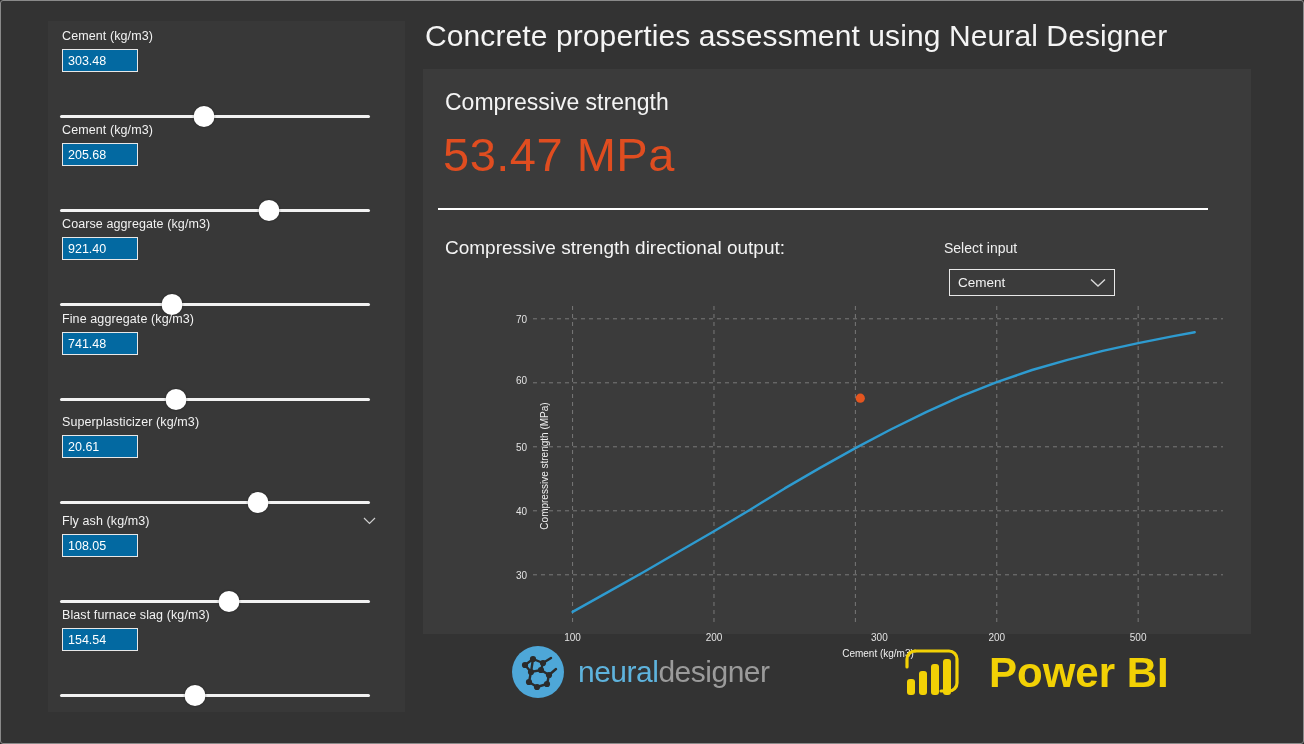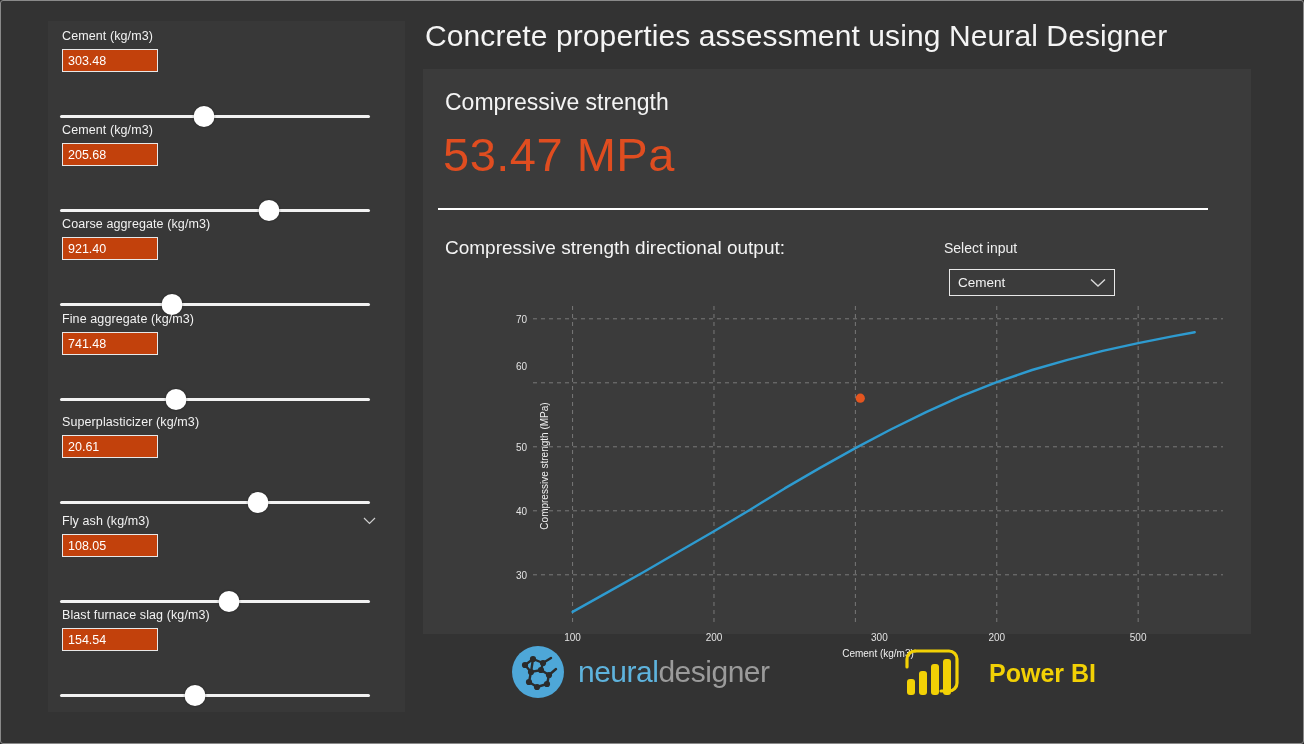--- a/index.html
+++ b/index.html
@@ -26,23 +26,23 @@
   }
   .field { position: absolute; left: 14px; width: 330px; }
   .field-label {
     font-size: 12.5px;
     color: #f2f2f2;
     letter-spacing: 0.1px;
     white-space: nowrap;
   }
   .field-input {
     margin-top: 6px;
-    width: 96px; height: 23px;
+    width: 76px; height: 23px;
     border: 1px solid #e8e8e8;
-    background: #c2410c;
+    background: #0369a1;
     color: #ffffff;
     font-size: 12.5px;
     font-family: "Liberation Sans", sans-serif;
     padding: 0 5px;
     line-height: 21px;
     outline: none;
   }
   .slider-wrap {
     position: absolute;
     left: 12px;
@@ -177,21 +177,21 @@
     left: 422px; top: 633px;
     width: 828px; height: 78px;
     display: flex;
     align-items: center;
   }
   #nd-logo { position: absolute; left: 88px; top: 11px; display: flex; align-items: center; }
   #nd-text { font-size: 30px; letter-spacing: -0.5px; margin-left: 13px; text-align: center; }
   #nd-text .nd-a { color: #5eb3dd; }
   #nd-text .nd-b { color: #9b9b9b; }
   #pbi-logo { position: absolute; left: 478px; top: 13px; display: flex; align-items: center; }
-  #pbi-text { font-size: 25px; font-weight: bold; color: #f2d105; margin-left: 26px; letter-spacing: 0px; }
+  #pbi-text { font-size: 42px; font-weight: bold; color: #f2d105; margin-left: 26px; letter-spacing: 0px; }
 </style>
 </head>
 <body>
 
 <div id="root">
 
   <div id="sidebar">
       <div class="field" style="top: 8px;"><div class="field-label">Cement (kg/m3)</div><input class="field-input" type="text" value="303.48" style=""></div>
       <div class="slider-wrap" style="top: 85px;">
         <div class="slider-track"></div>
@@ -261,21 +261,21 @@
           <line x1="180.98360655737707" y1="0" x2="180.98360655737707" y2="320" stroke="#8d8d8d" stroke-width="1" stroke-dasharray="4 4" opacity="0.75"></line>
           <line x1="322.3770491803279" y1="0" x2="322.3770491803279" y2="320" stroke="#8d8d8d" stroke-width="1" stroke-dasharray="4 4" opacity="0.75"></line>
           <line x1="463.7704918032787" y1="0" x2="463.7704918032787" y2="320" stroke="#8d8d8d" stroke-width="1" stroke-dasharray="4 4" opacity="0.75"></line>
           <line x1="605.1639344262295" y1="0" x2="605.1639344262295" y2="320" stroke="#8d8d8d" stroke-width="1" stroke-dasharray="4 4" opacity="0.75"></line>
           <path d="M39.6 305.9 L74.9 286.1 L110.3 266.2 L145.6 245.8 L181.0 225.3 L216.3 204.2 L251.7 182.4 L287.0 161.9 L322.4 142.1 L357.7 123.5 L393.1 106.2 L428.4 90.2 L463.8 76.2 L499.1 64.0 L534.5 53.8 L569.8 44.8 L605.2 37.1 L640.5 30.1 L661.7 26.2" fill="none" stroke="#2e9bd0" stroke-width="2.4" stroke-linejoin="round" stroke-linecap="round"></path>
           <circle cx="327.2975409836066" cy="92.15999999999997" r="4.6" fill="#e4551f"></circle>
         </svg>
         <div class="axis-tick-y" style="top: 268.8px;">30</div>
         <div class="axis-tick-y" style="top: 204.8px;">40</div>
         <div class="axis-tick-y" style="top: 140.8px;">50</div>
-        <div class="axis-tick-y" style="top: 60px;">60</div>
+        <div class="axis-tick-y" style="top: 74px;">60</div>
         <div class="axis-tick-y" style="top: 12.8px;">70</div>
         <div class="axis-tick-x" style="left: 39.5902px;">100</div>
         <div class="axis-tick-x" style="left: 180.984px;">200</div>
         <div class="axis-tick-x" style="left: 322.377px; margin-left: 24px;">300</div>
         <div class="axis-tick-x" style="left: 463.77px;">200</div>
         <div class="axis-tick-x" style="left: 605.164px;">500</div>
       </div>
   </div>
 
   <div id="footer">

